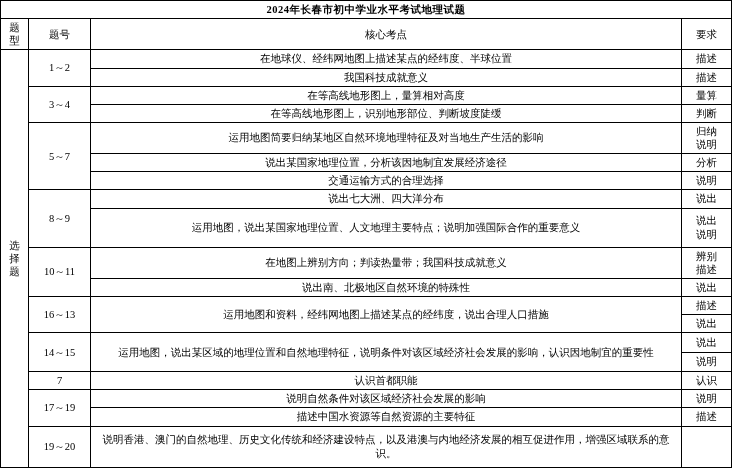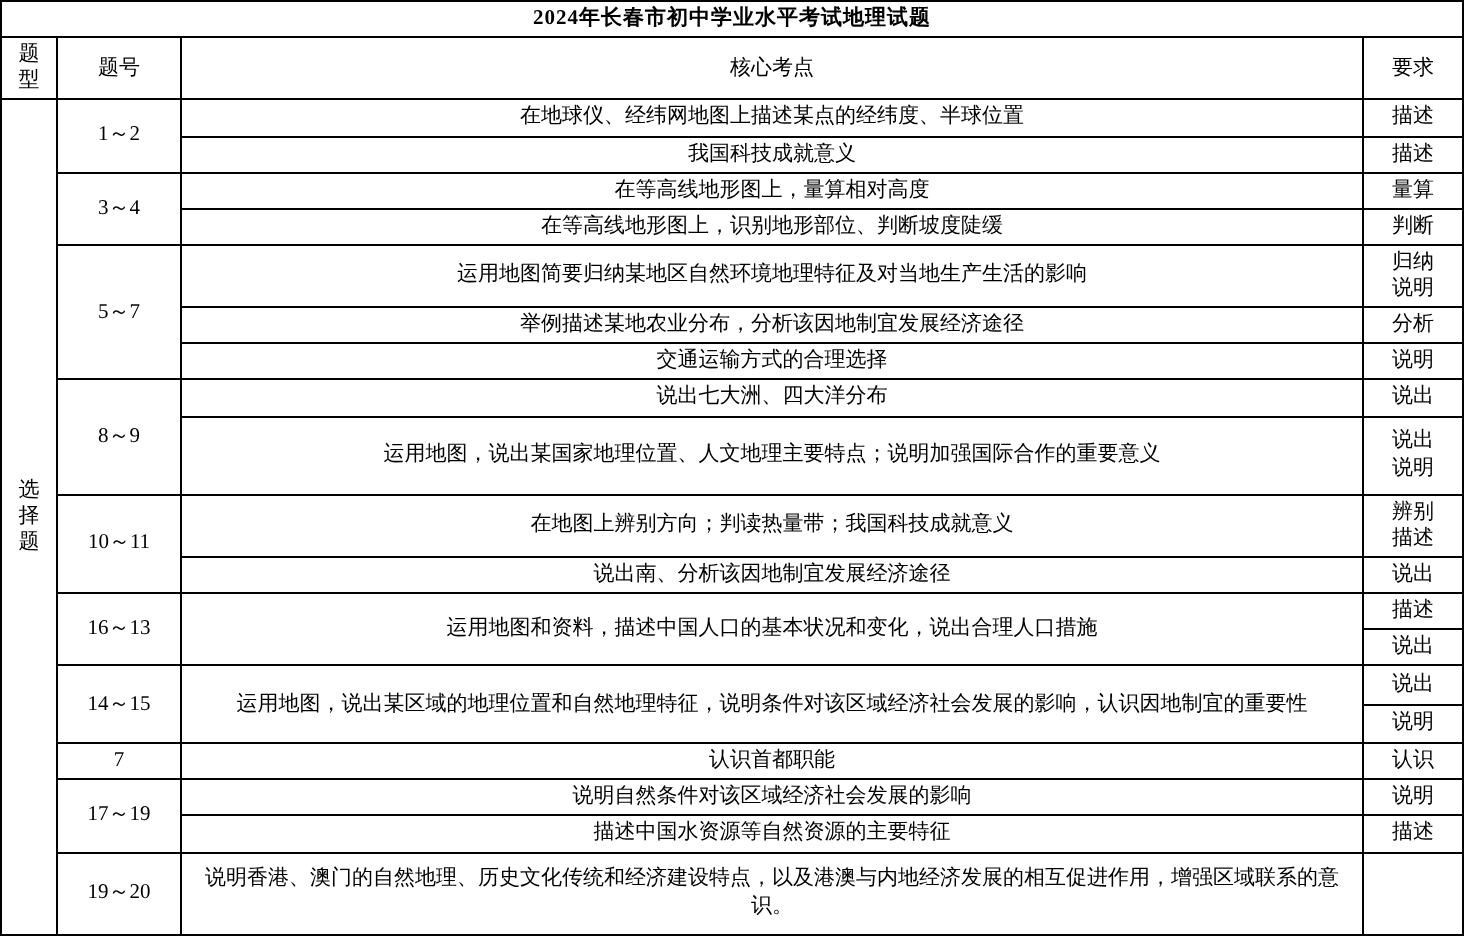--- a/index.html
+++ b/index.html
@@ -146,21 +146,21 @@
         <td class="col-num" rowspan="3">5～7</td>
         <td class="col-point">运用地图简要归纳某地区自然环境地理特征及对当地生产生活的影响</td>
         <td class="col-req">
           <span class="two-line">
             <span>归纳</span>
             <span>说明</span>
           </span>
         </td>
       </tr>
       <tr>
-        <td class="col-point">举例描述某地农业分布，分析该因地制宜发展经济途径</td>
+        <td class="col-point">说出某国家地理位置，分析该因地制宜发展经济途径</td>
         <td class="col-req">
           <span class="two-line">
             <span>分析</span>
           </span>
         </td>
       </tr>
       <tr>
         <td class="col-point">交通运输方式的合理选择</td>
         <td class="col-req">
           <span class="two-line">
@@ -192,31 +192,31 @@
         <td class="col-num" rowspan="2">10～11</td>
         <td class="col-point">在地图上辨别方向；判读热量带；我国科技成就意义</td>
         <td class="col-req">
           <span class="two-line">
             <span>辨别</span>
             <span>描述</span>
           </span>
         </td>
       </tr>
       <tr>
-        <td class="col-point">说出南、分析该因地制宜发展经济途径</td>
+        <td class="col-point">说出南、北极地区自然环境的特殊性</td>
         <td class="col-req">
           <span class="two-line">
             <span>说出</span>
           </span>
         </td>
       </tr>
 
       <tr>
         <td class="col-num" rowspan="2">16～13</td>
-        <td class="col-point" rowspan="2">运用地图和资料，描述中国人口的基本状况和变化，说出合理人口措施</td>
+        <td class="col-point" rowspan="2">运用地图和资料，经纬网地图上描述某点的经纬度，说出合理人口措施</td>
         <td class="col-req">
           <span class="two-line">
             <span>描述</span>
           </span>
         </td>
       </tr>
       <tr>
         <td class="col-req">
           <span class="two-line">
             <span>说出</span>

